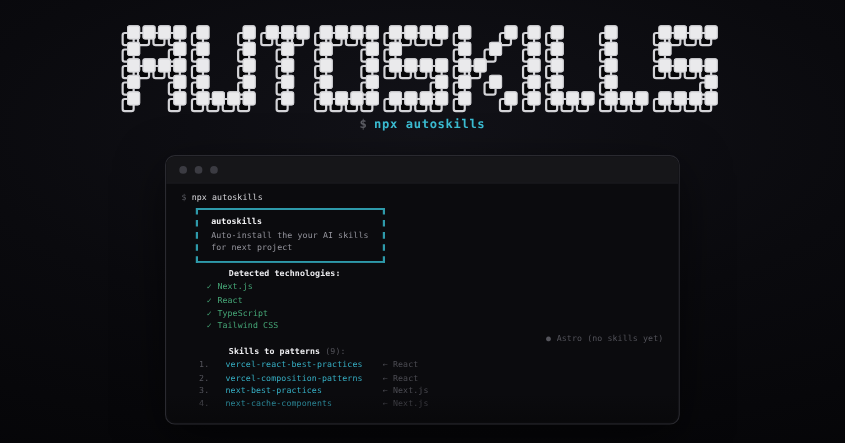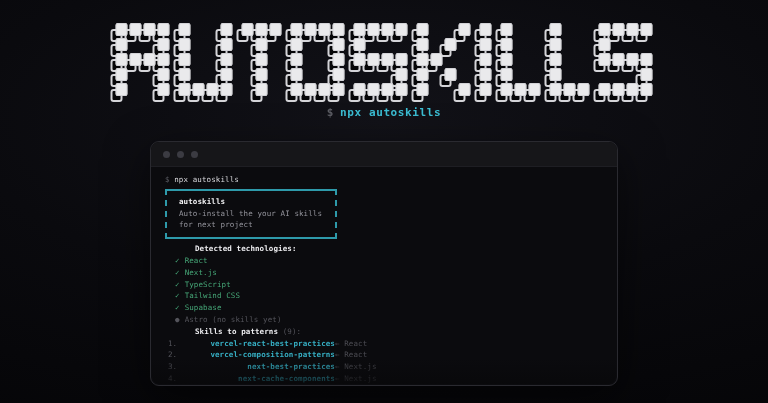--- a/index.html
+++ b/index.html
@@ -43,39 +43,39 @@
   }
   .dot{width:7px;height:7px;border-radius:50%;background:#3b3b42;}
 
   #termbody{
     padding:7px 14px 0 14px;font-size:7.5px;line-height:11.8px;color:#d8d8dc;
     letter-spacing:0.1px;
   }
   .dim{color:#5c5d64;}
   .dim2{color:#54545b;}
 
-  #sub{}
+  #sub{margin-left:13px;}
   #banner{
     margin:3px 0 4px 0;width:172px;box-sizing:border-box;
     padding:5px 12px 6px 12px;
     border-top:2px solid #2e9aaa;border-bottom:2px solid #2e9aaa;
     border-left:2px dashed #2e9aaa;border-right:2px dashed #2e9aaa;
   }
   #banner .b-title{color:#f2f2f4;font-weight:bold;}
   #banner .b-line{color:#95959d;}
 
   .heading{color:#ededf0;font-weight:bold;padding-left:30px;}
   .tech-row{padding-left:10px;}
   .tech-row .t-icon{margin-right:5px;}
   .tech-row.ok{color:#46a878;}
-  .tech-row.no-skills{color:#54545b;}
+  .tech-row.no-skills{color:#54545b;text-align:right;}
 
   .skill-row{padding-left:3px;display:flex;}
   .skill-row .num{color:#54545b;width:24px;flex:0 0 auto;}
-  .skill-row .name{color:#36afc4;font-weight:bold;width:143px;flex:0 0 auto;text-align:right;}
+  .skill-row .name{color:#36afc4;font-weight:normal;width:143px;flex:0 0 auto;}
   .skill-row .src{color:#4c4c53;}
 
   #fade{
     position:absolute;left:1px;right:1px;bottom:1px;height:26px;pointer-events:none;
     background:linear-gradient(to bottom, rgba(11,11,14,0), rgba(8,8,10,0.8));
     border-radius:0 0 8px 8px;
   }
 </style>
 </head>
 <body>
@@ -505,38 +505,35 @@
       <div id="sub">
         <div id="banner">
           <div class="b-title">autoskills</div>
           <div class="b-line">Auto-install the your AI skills</div>
           <div class="b-line">for next project</div>
         </div>
 
         <div class="heading">Detected technologies:</div>
         <div id="tech-list">
   <div class="tech-row ok">
+    <span class="t-icon">✓</span><span class="t-label">Next.js</span>
+  </div>
+
+  <div class="tech-row ok">
     <span class="t-icon">✓</span><span class="t-label">React</span>
-  </div>
-
-  <div class="tech-row ok">
-    <span class="t-icon">✓</span><span class="t-label">Next.js</span>
   </div>
 
   <div class="tech-row ok">
     <span class="t-icon">✓</span><span class="t-label">TypeScript</span>
   </div>
 
   <div class="tech-row ok">
     <span class="t-icon">✓</span><span class="t-label">Tailwind CSS</span>
   </div>
 
-  <div class="tech-row ok">
-    <span class="t-icon">✓</span><span class="t-label">Supabase</span>
-  </div>
 
   <div class="tech-row no-skills">
     <span class="t-icon">●</span><span class="t-label">Astro (no skills yet)</span>
   </div>
 </div>
 
         <div class="heading">
           <span>Skills to patterns</span>
           <span class="dim2" style="font-weight:normal">(9):</span>
         </div>

